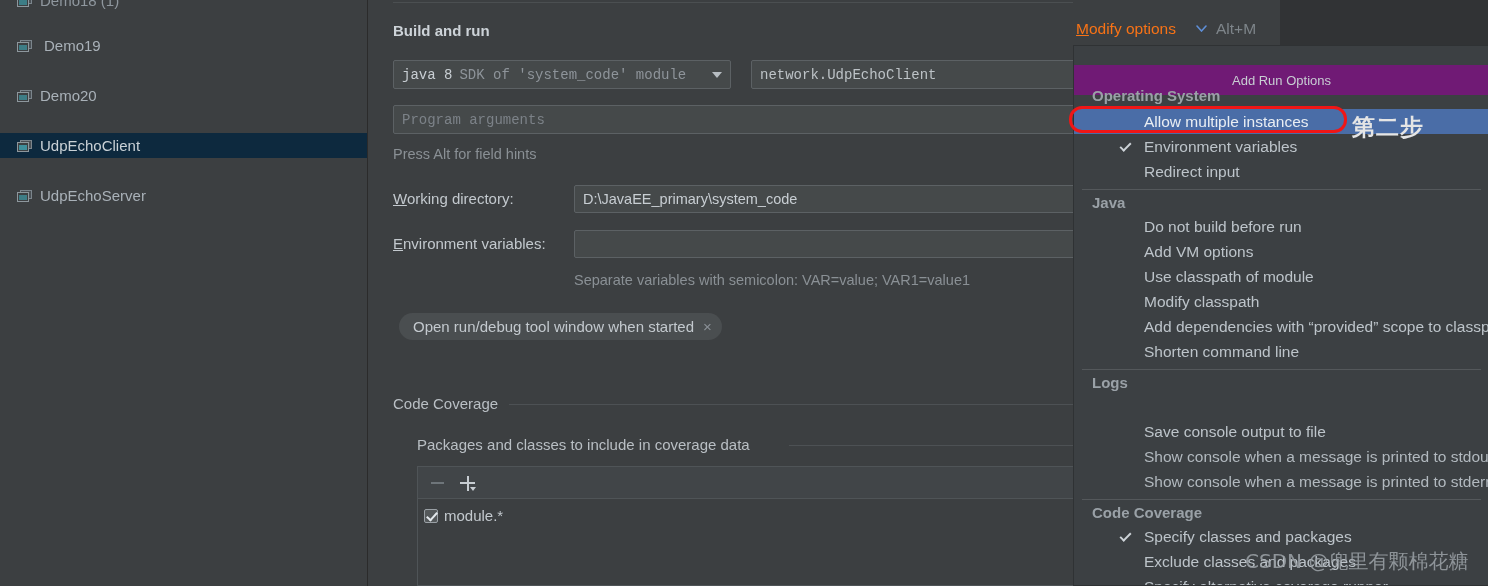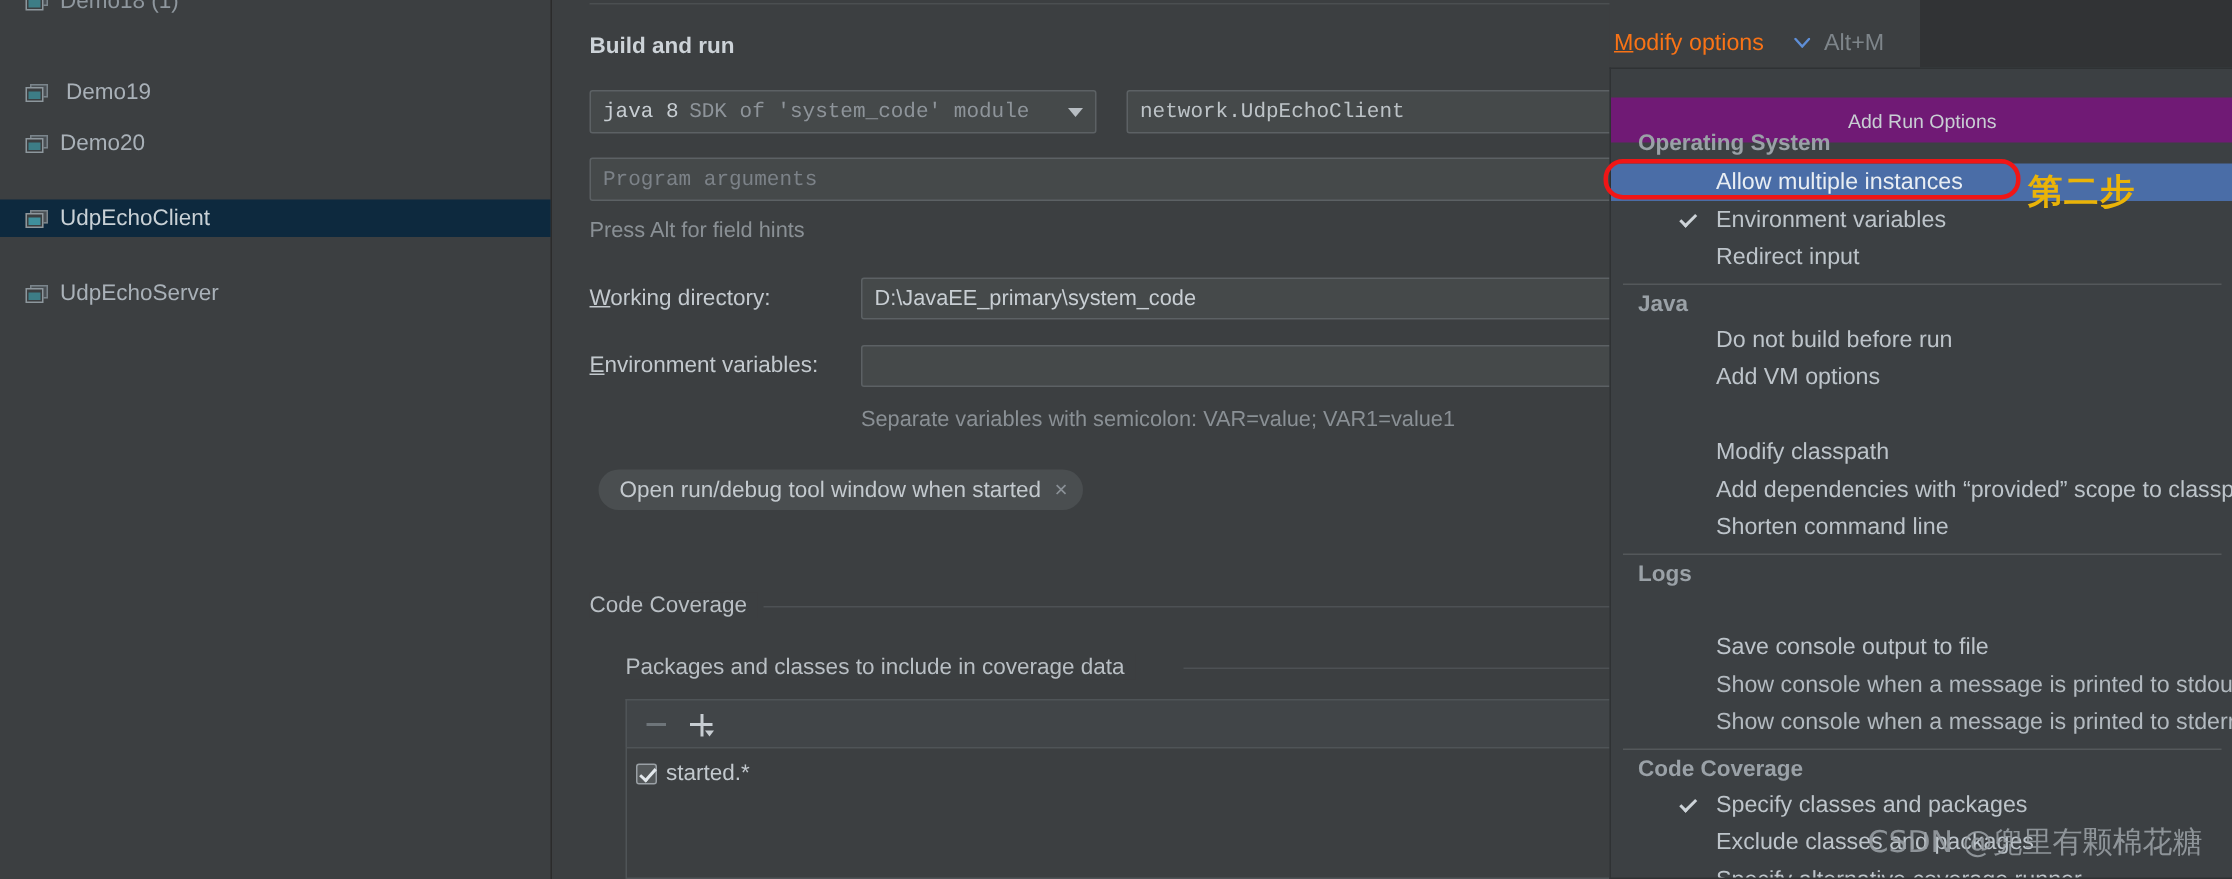--- a/index.html
+++ b/index.html
@@ -170,21 +170,21 @@
     width: 11px; height: 6px; border: solid #cdd3d8;
     border-width: 0 0 2px 2px; transform: translateY(-70%) rotate(-45deg);
   }
 
   
   #red-ellipse {
     position: absolute; left: 1069px; top: 106px; width: 278px; height: 27px;
     border: 3px solid #f01616; border-radius: 13px; pointer-events: none;
   }
   #red-step {
-    position: absolute; left: 1352px; top: 112px; color: #eab308;
+    position: absolute; left: 1352px; top: 112px; color: #e5e5e5;
     font-size: 23px; font-weight: bold; letter-spacing: 1px;
     font-family: "DejaVu Sans", sans-serif;
   }
 
   
   #watermark {
     position: absolute; left: 1245px; top: 548px; color: #9aa0a5;
     font-size: 20px; opacity: 0.88; white-space: nowrap;
     font-family: "DejaVu Sans", sans-serif;
   }
@@ -197,21 +197,21 @@
   <div id="sidebar">
     <div class="tree-item clipped" style="top:-12px;">
       <span class="win-icon">
           <span class="back"></span>
           <span class="front">
             <i></i>
           </span>
         </span>
       <span>Demo18 (1)</span>
     </div>
-    <div class="tree-item" style="top:24px;padding-left:44px;">
+    <div class="tree-item" style="top:8px;padding-left:44px;">
       <span class="win-icon">
           <span class="back"></span>
           <span class="front">
             <i></i>
           </span>
         </span>
       <span>Demo19</span>
     </div>
     <div class="tree-item" style="top:33px;">
       <span class="win-icon">
@@ -295,21 +295,21 @@
     <div class="toolbar-strip" style="left:48px; top:466px; width:1034px; height:32px;">
       <span class="tb-minus" style="left:13px; top:15px;"></span>
       <span class="tb-plus-h" style="left:42px; top:15px;"></span>
       <span class="tb-plus-v" style="left:48.5px; top:8.5px;"></span>
       <span class="tb-plus-caret" style="left:52px; top:20px;"></span>
     </div>
 
     <div class="list-area" style="left:48px; top:498px; width:1034px; height:88px;">
       <div class="list-row" style="left:6px; top:8px;">
         <span class="cbx"></span>
-        <span>started.*</span>
+        <span>module.*</span>
       </div>
     </div>
 
    </div>
   </div>
 
   <div id="topright-dark"></div>
 
   <div id="modify-bar"></div>
   <div id="modify-link">
@@ -337,20 +337,23 @@
 
     <div class="menu-sep" style="top:143px;"></div>
 
     <div class="menu-group" style="top:148px;">Java</div>
     <div class="menu-item" style="top:168px;">
       <span>Do not build before run</span>
     </div>
     <div class="menu-item" style="top:193px;">
       <span>Add VM options</span>
     </div>
+    <div class="menu-item" style="top:218px;">
+      <span>Use classpath of module</span>
+    </div>
     <div class="menu-item" style="top:243px;">
       <span>Modify classpath</span>
     </div>
     <div class="menu-item" style="top:268px;">
       <span>Add dependencies with “provided” scope to classpath</span>
     </div>
     <div class="menu-item" style="top:293px;">
       <span>Shorten command line</span>
     </div>
 

